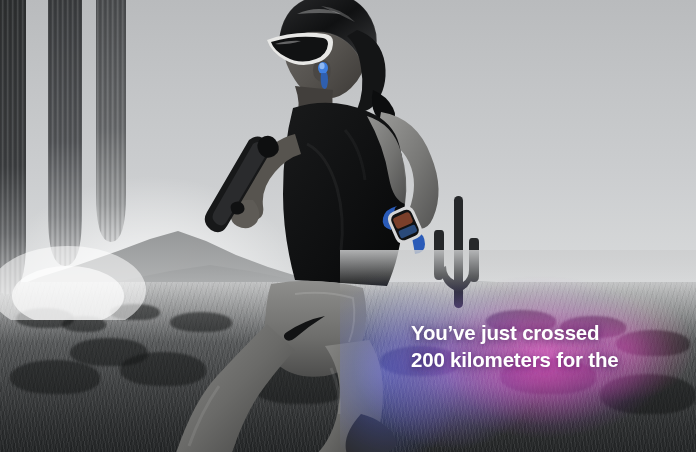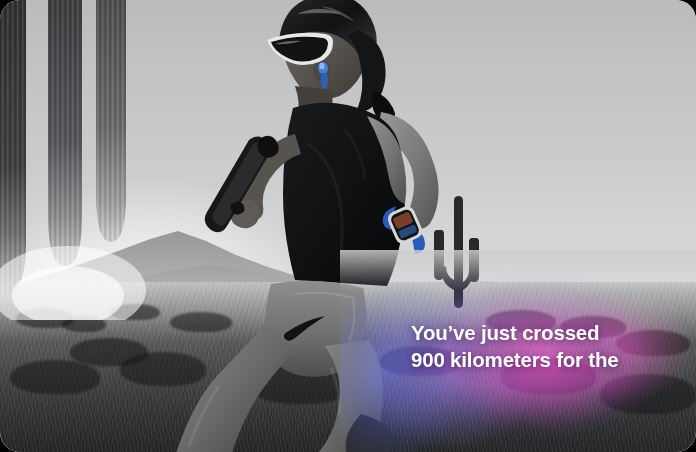--- a/index.html
+++ b/index.html
@@ -10,21 +10,20 @@
   body {
     font-family: "Liberation Sans", sans-serif;
   }
 
   .stage {
     position: relative;
     width: 696px;
     height: 452px;
     overflow: hidden;
     background: #cfcfcf;
-    border-radius: 20px;
   }
 
   
   .sky {
     position: absolute;
     inset: 0;
     background:
       radial-gradient(ellipse 260px 200px at 150px 300px, rgba(255,255,255,0.95) 0%, rgba(255,255,255,0.0) 62%),
       linear-gradient(to bottom,
         #b9bbbd 0%,
@@ -360,16 +359,16 @@
       <path d="M186,420 q24,6 34,24 q4,10 -8,14 l-40,2 q-6,-18 14,-40 Z" fill="#2a2b2c"></path>
     </svg>
   </div>
 
   <div class="glow-mask-top"></div>
   <div class="glow-2"></div>
   <div class="glow"></div>
 
   <div class="message">
     <span class="line">You’ve just crossed</span>
-    <span class="line">900 kilometers for the</span>
+    <span class="line">200 kilometers for the</span>
   </div>
 
 </div>
 
 </body></html>

